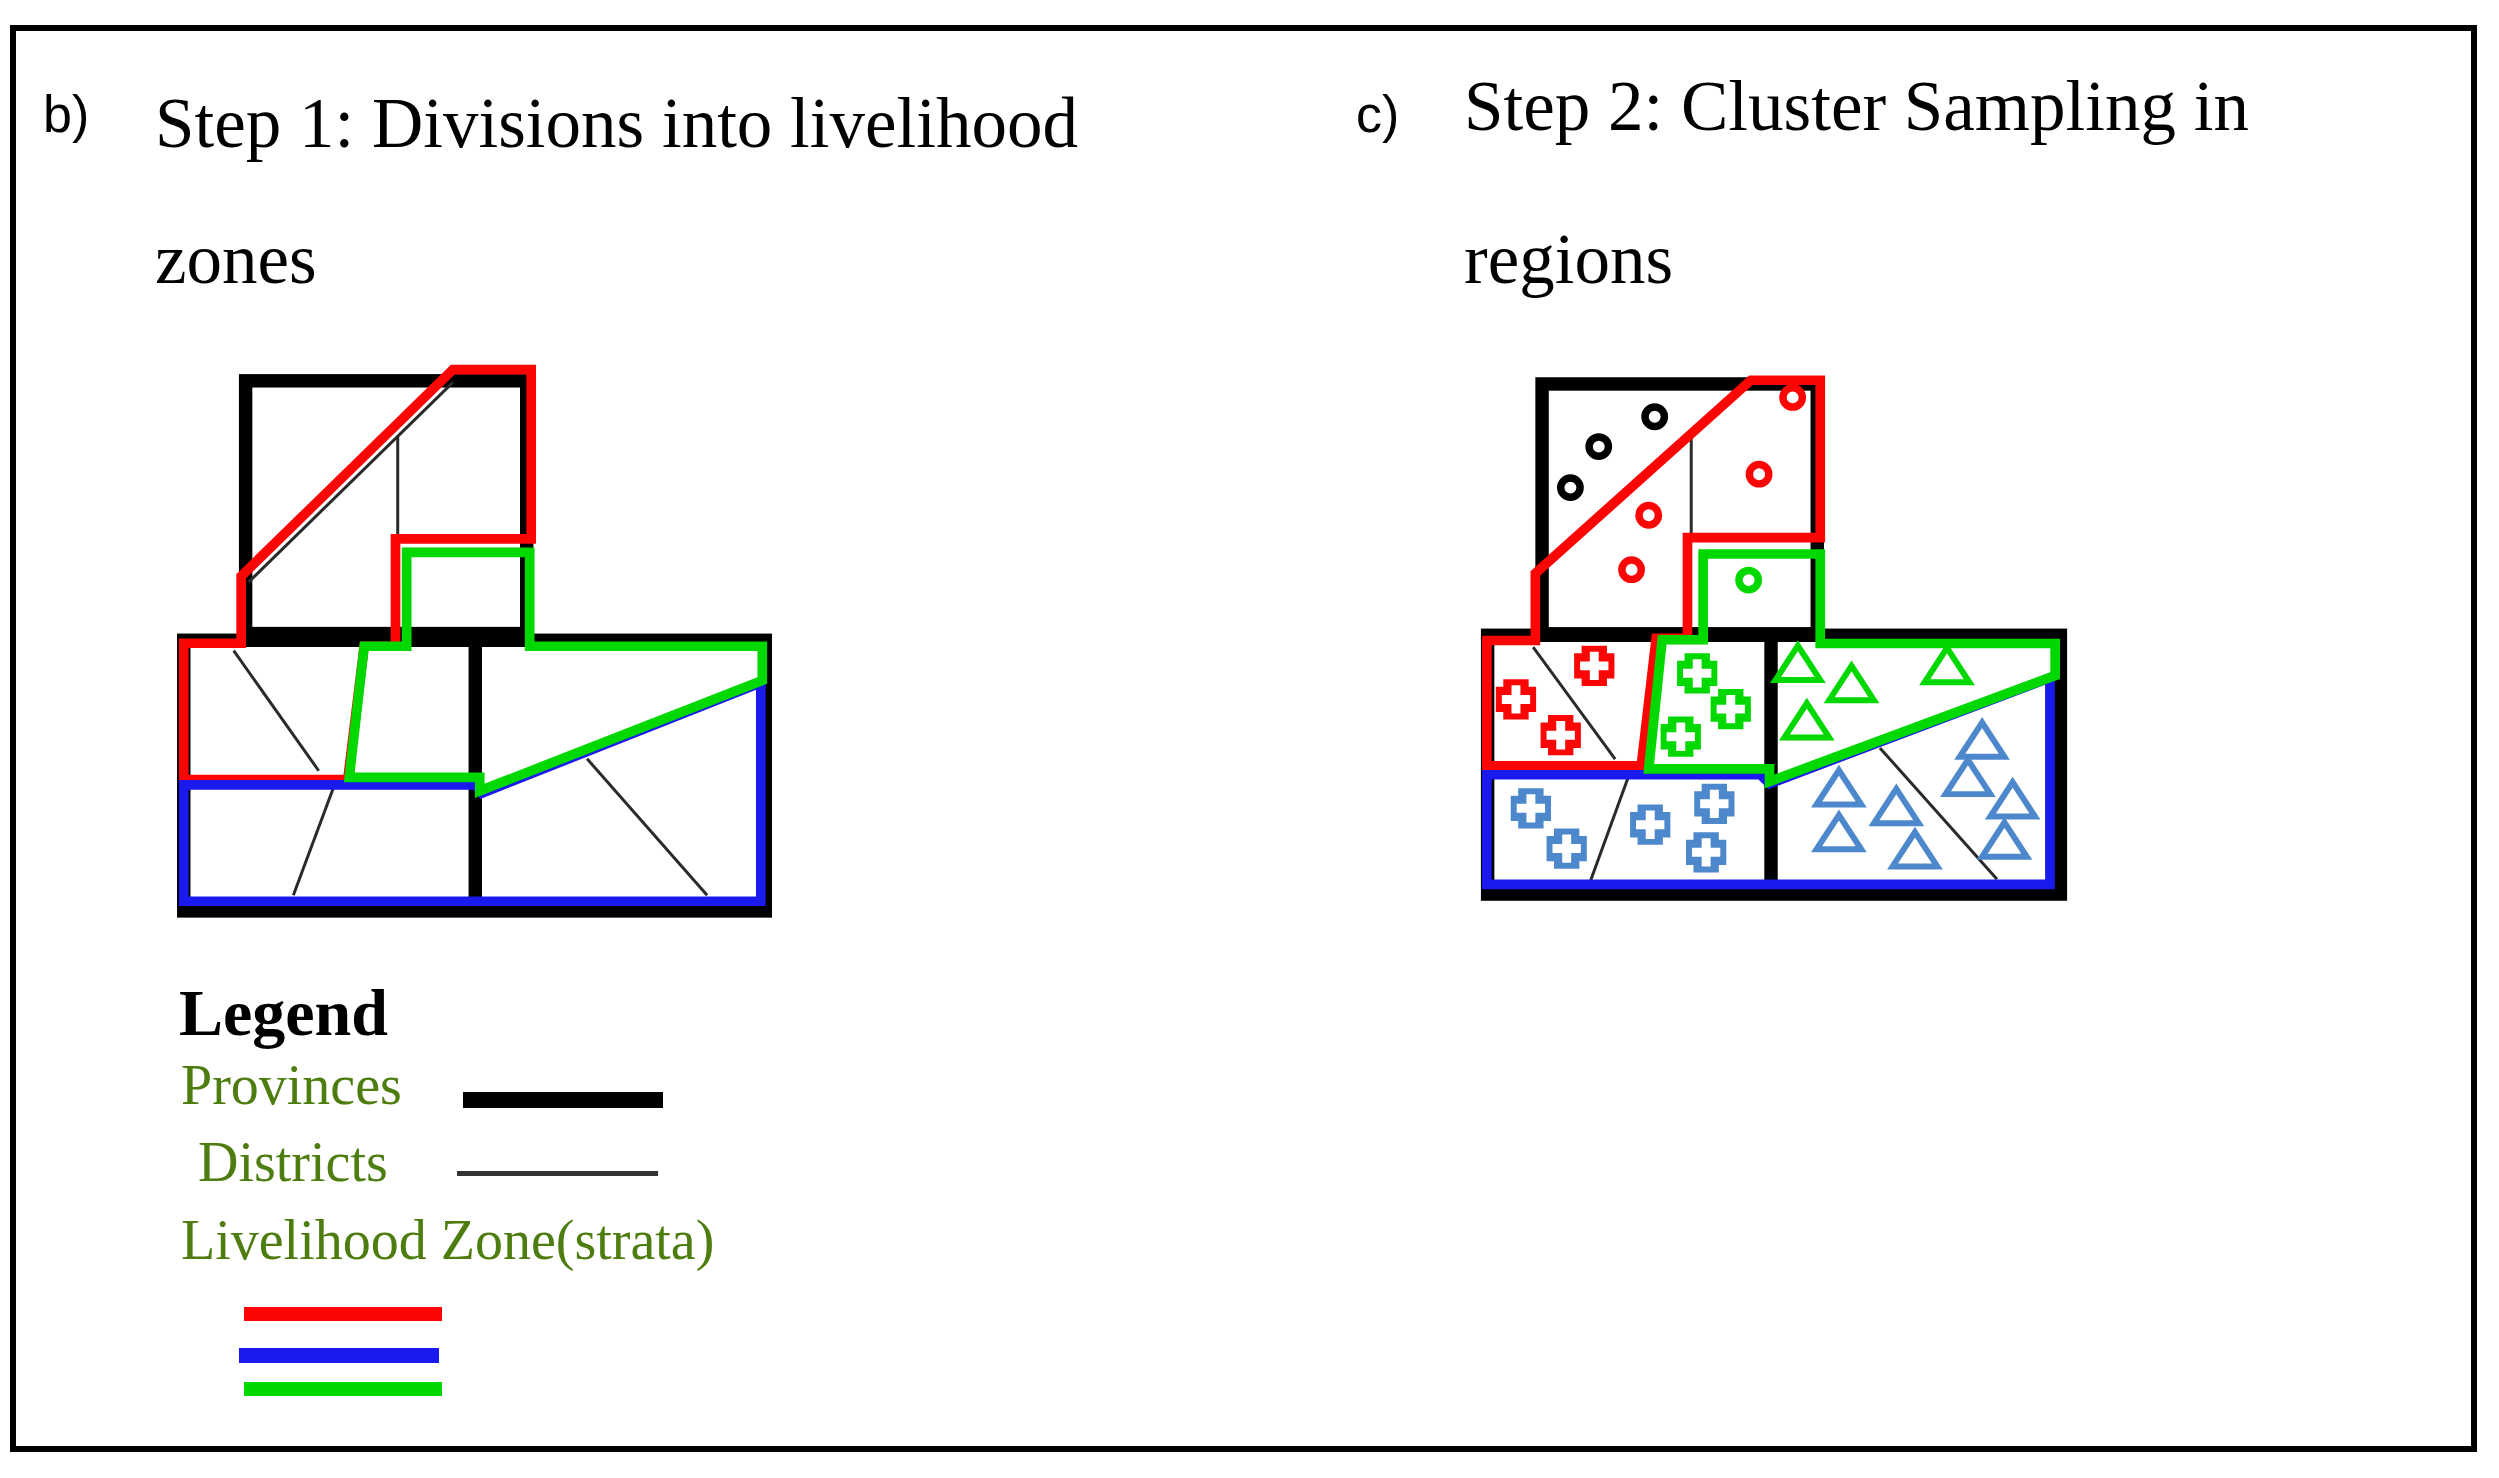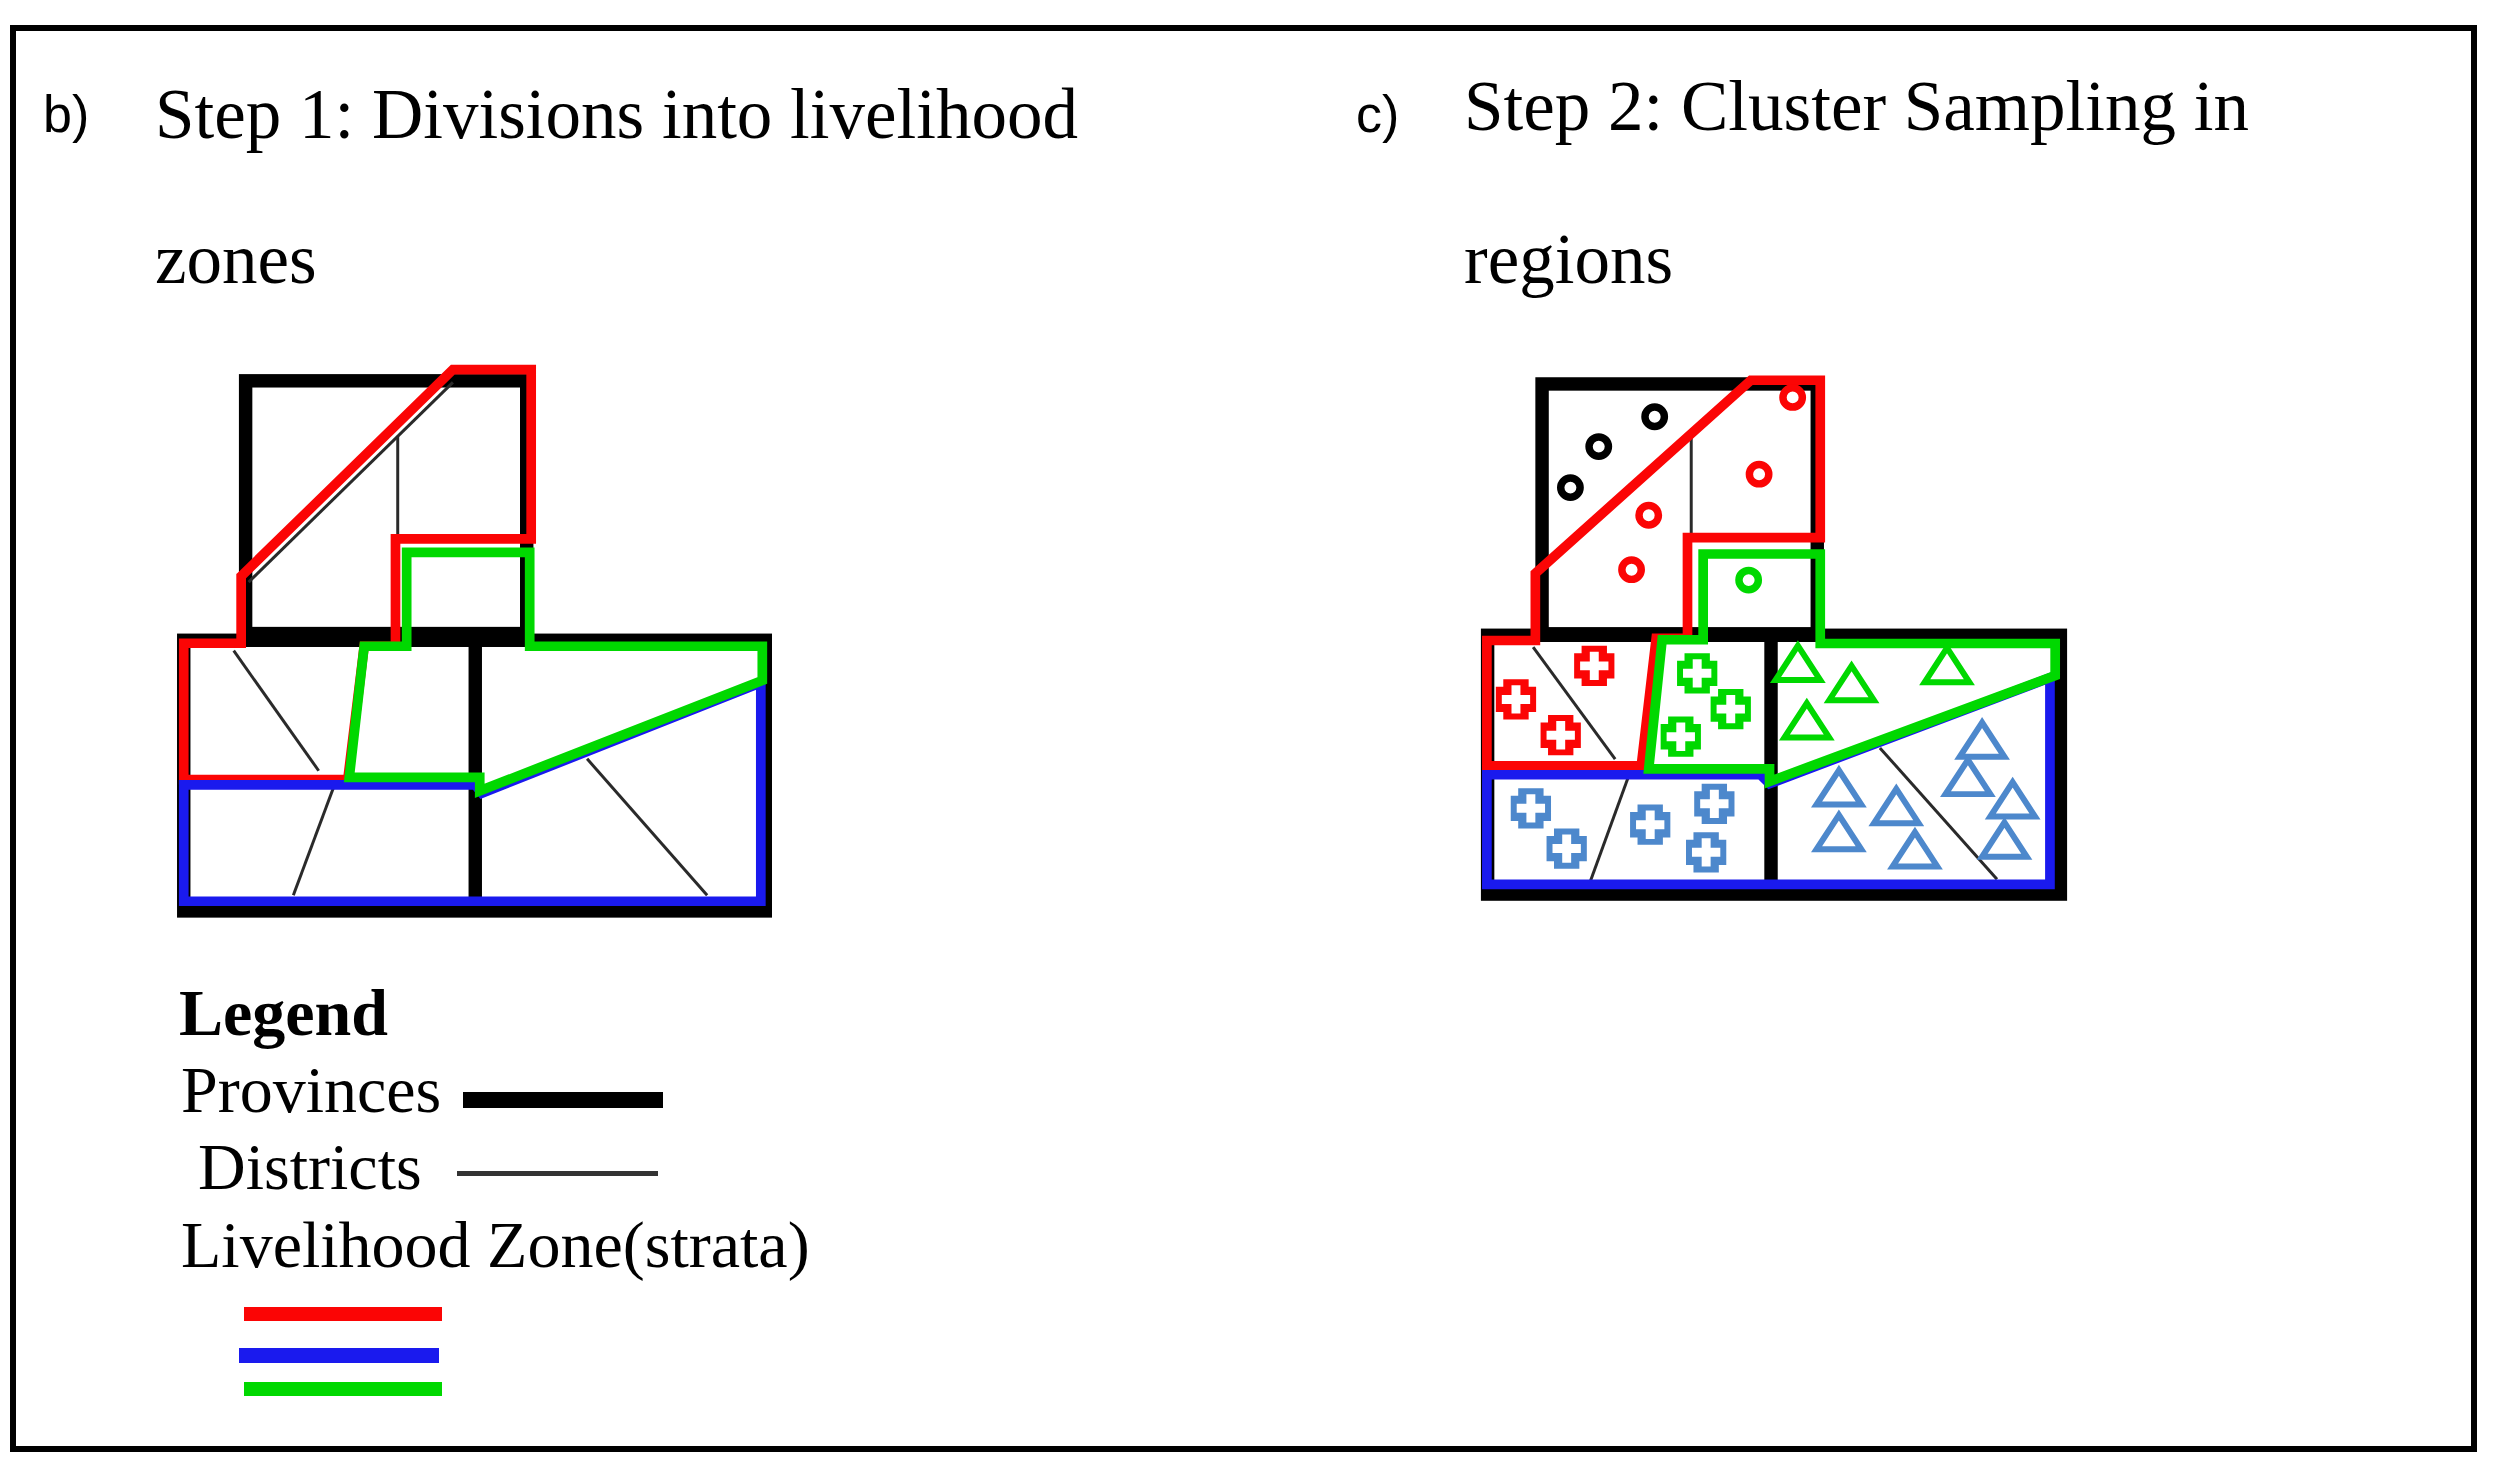--- a/index.html
+++ b/index.html
@@ -2,35 +2,35 @@
 <html style="font-size:12px"><head>
 <meta charset="utf-8">
 <style>
   html,body{margin:0;padding:0;background:#fff;}
   #canvas{position:relative;width:2500px;height:1478px;background:#fff;overflow:hidden;
           font-family:"Liberation Serif", serif;color:#000;}
   .abs{position:absolute;white-space:nowrap;}
   .serif-title{font-size:71px;line-height:1;font-family:"Liberation Serif", serif;}
   .panel-label{font-size:52px;line-height:1;font-family:"Liberation Sans", sans-serif;}
   .legend-title{font-size:66px;line-height:1;font-weight:bold;font-family:"Liberation Serif", serif;}
-  .legend-item{font-size:66px;line-height:1;font-family:"Liberation Serif", serif;color:#000000;}
+  .legend-item{font-size:56px;line-height:1;font-family:"Liberation Serif", serif;color:#4d7c0f;}
   .figure-border{position:absolute;left:10.4px;top:24.6px;width:2455px;height:1415px;
                  border:6.7px solid #000;}
   .swatch{position:absolute;}
   svg{position:absolute;overflow:visible;}
 </style>
 </head>
 <body>
 
 <div id="canvas">
 
   <div class="figure-border"></div>
 
   <div class="abs panel-label" style="left:43px;top:88px;">b)</div>
-  <div class="abs serif-title" style="left:155px;top:79px;text-align:center;">Step 1: Divisions into livelihood</div>
+  <div class="abs serif-title" style="left:155px;top:88px;text-align:center;">Step 1: Divisions into livelihood</div>
   <div class="abs serif-title" style="left:155px;top:224px;text-align:right;">zones</div>
 
   <div class="abs panel-label" style="left:1356px;top:88px;">c)</div>
   <div class="abs serif-title" style="left:1464px;top:71px;text-align:right;">Step 2: Cluster Sampling in</div>
   <div class="abs serif-title" style="left:1464px;top:224px;">regions</div>
 
   <svg style="left:164px;top:351px;" width="627" height="589" viewBox="220 470 840 790">
 
     <g stroke="#000" stroke-width="18" fill="none">
       <rect x="329" y="510" width="377" height="339"></rect>

